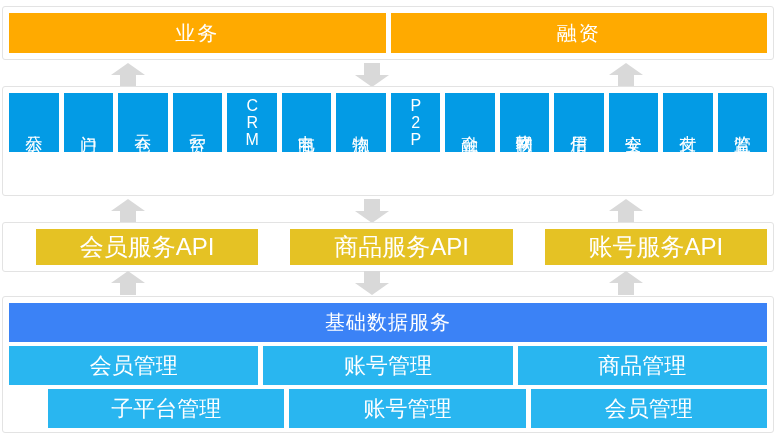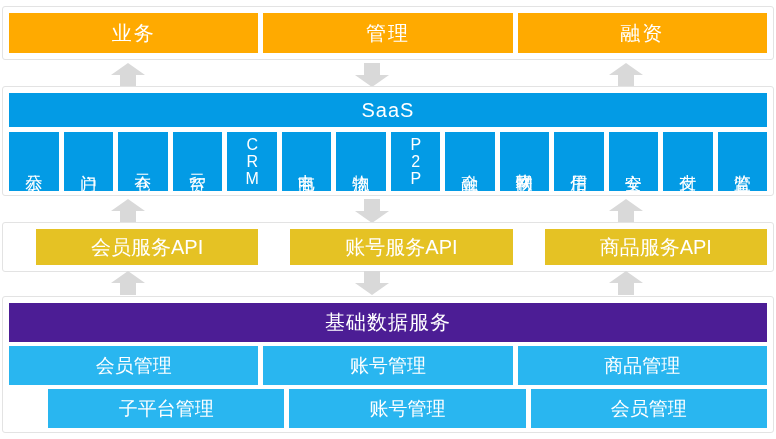--- a/index.html
+++ b/index.html
@@ -79,60 +79,59 @@
     font-size:16px;
     letter-spacing:0px;
   }
 
   
   #layer-api{ top:222px; height:50px; }
   #layer-api .row{ height:36px; gap:5px; }
   #layer-api .cell{
     flex:1;
     background:#e5c224;
-    font-size:20px;
+    font-size:24px;
     margin-left:27px;
   }
 
   
   #layer-base{ top:296px; height:137px; }
   #layer-base .base-head{
     height:39px;
-    background:#4c1d95;
+    background:#3b82f6;
     display:flex;align-items:center;justify-content:center;
     color:#fff;font-size:20px;letter-spacing:1px;
     margin-bottom:4px;
   }
   #layer-base .base-row{ display:flex; gap:5px; height:39px; }
   #layer-base .base-row + .base-row{ margin-top:4px;margin-left:39px; }
   #layer-base .base-cell{
     flex:1;
     background:#29b6f0;
     color:#fff;
     display:flex;align-items:center;justify-content:center;
-    font-size:19px;
+    font-size:22px;
   }
 
   
   .arrow{
     position:absolute;
     width:36px;height:26px;
     fill:#d9d9d9;
   }
   .arrow svg{display:block;width:36px;height:26px;}
 </style>
 </head>
 <body>
 
 <div class="diagram">
 
   <div class="panel" id="layer-top">
     <div class="row">
       <div class="cell">业务</div>
-      <div class="cell">管理</div>
       <div class="cell">融资</div>
     </div>
   </div>
 
   <div class="arrow" style="left:110px;top:62px;">
     <svg viewBox="0 0 36 26">
         <polygon points="18,1 35,13 26,13 26,25 10,25 10,13 1,13" fill="#d9d9d9"></polygon>
       </svg>
   </div>
   <div class="arrow" style="left:354px;top:62px;">
@@ -140,21 +139,20 @@
         <polygon points="18,25 35,13 26,13 26,1 10,1 10,13 1,13" fill="#d9d9d9"></polygon>
       </svg>
   </div>
   <div class="arrow" style="left:608px;top:62px;">
     <svg viewBox="0 0 36 26">
         <polygon points="18,1 35,13 26,13 26,25 10,25 10,13 1,13" fill="#d9d9d9"></polygon>
       </svg>
   </div>
 
   <div class="panel" id="layer-saas">
-    <div class="saas-head">SaaS</div>
     <div class="saas-row">
       <div class="saas-cell">公示</div>
       <div class="saas-cell">门户</div>
       <div class="saas-cell">云仓</div>
       <div class="saas-cell">云贸</div>
       <div class="saas-cell latin">CRM</div>
       <div class="saas-cell">电商</div>
       <div class="saas-cell">物流</div>
       <div class="saas-cell latin">P2P</div>
       <div class="saas-cell">金融</div>
@@ -178,22 +176,22 @@
   </div>
   <div class="arrow" style="left:608px;top:198px;">
     <svg viewBox="0 0 36 26">
         <polygon points="18,1 35,13 26,13 26,25 10,25 10,13 1,13" fill="#d9d9d9"></polygon>
       </svg>
   </div>
 
   <div class="panel" id="layer-api">
     <div class="row">
       <div class="cell">会员服务API</div>
+      <div class="cell">商品服务API</div>
       <div class="cell">账号服务API</div>
-      <div class="cell">商品服务API</div>
     </div>
   </div>
 
   <div class="arrow" style="left:110px;top:270px;">
     <svg viewBox="0 0 36 26">
         <polygon points="18,1 35,13 26,13 26,25 10,25 10,13 1,13" fill="#d9d9d9"></polygon>
       </svg>
   </div>
   <div class="arrow" style="left:354px;top:270px;">
     <svg viewBox="0 0 36 26">

